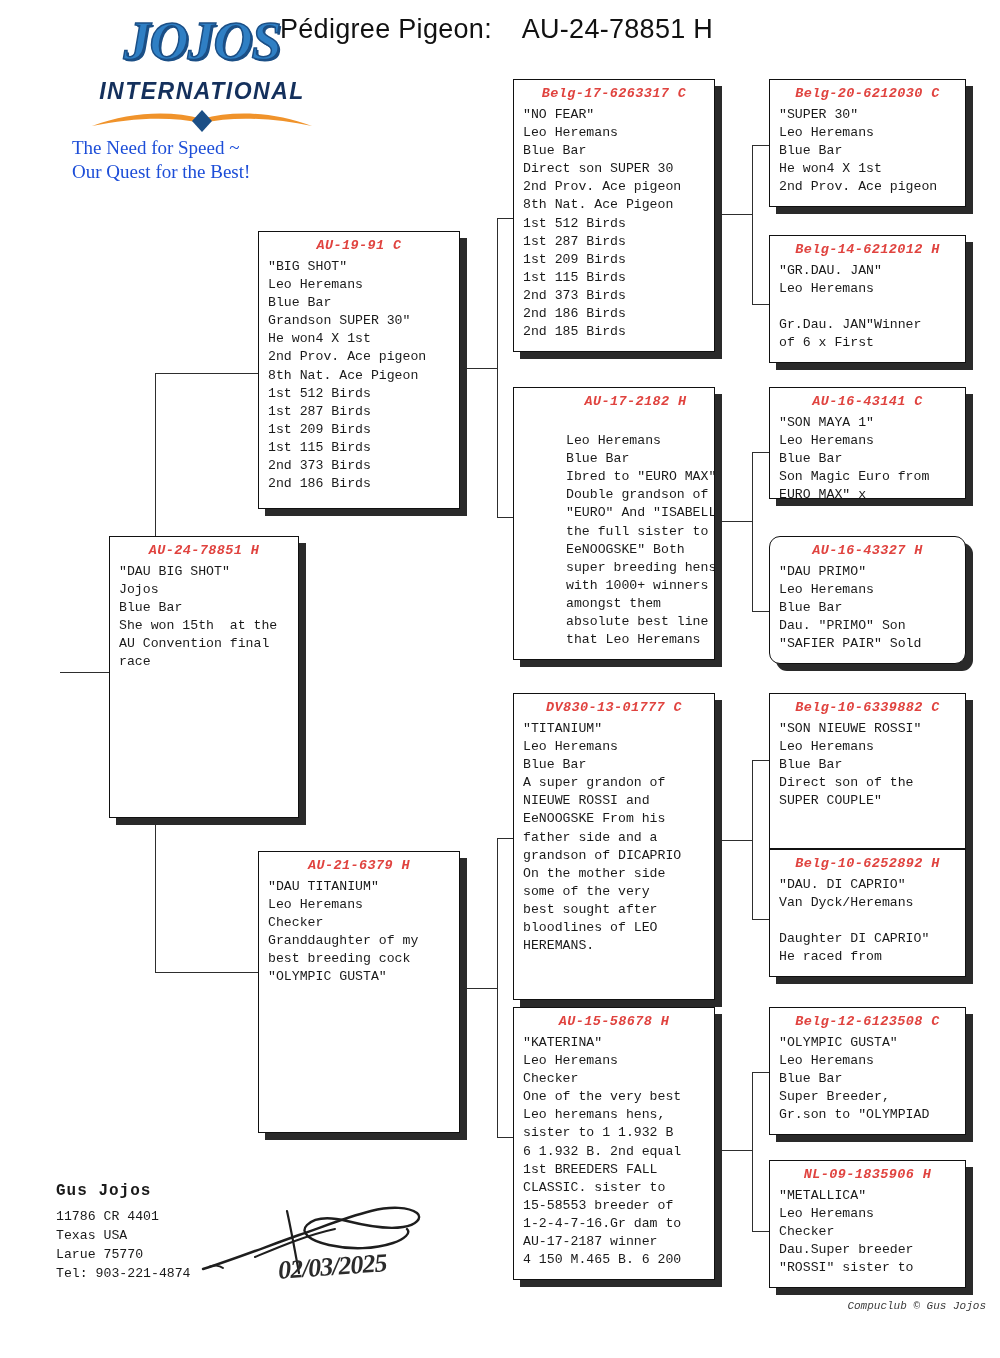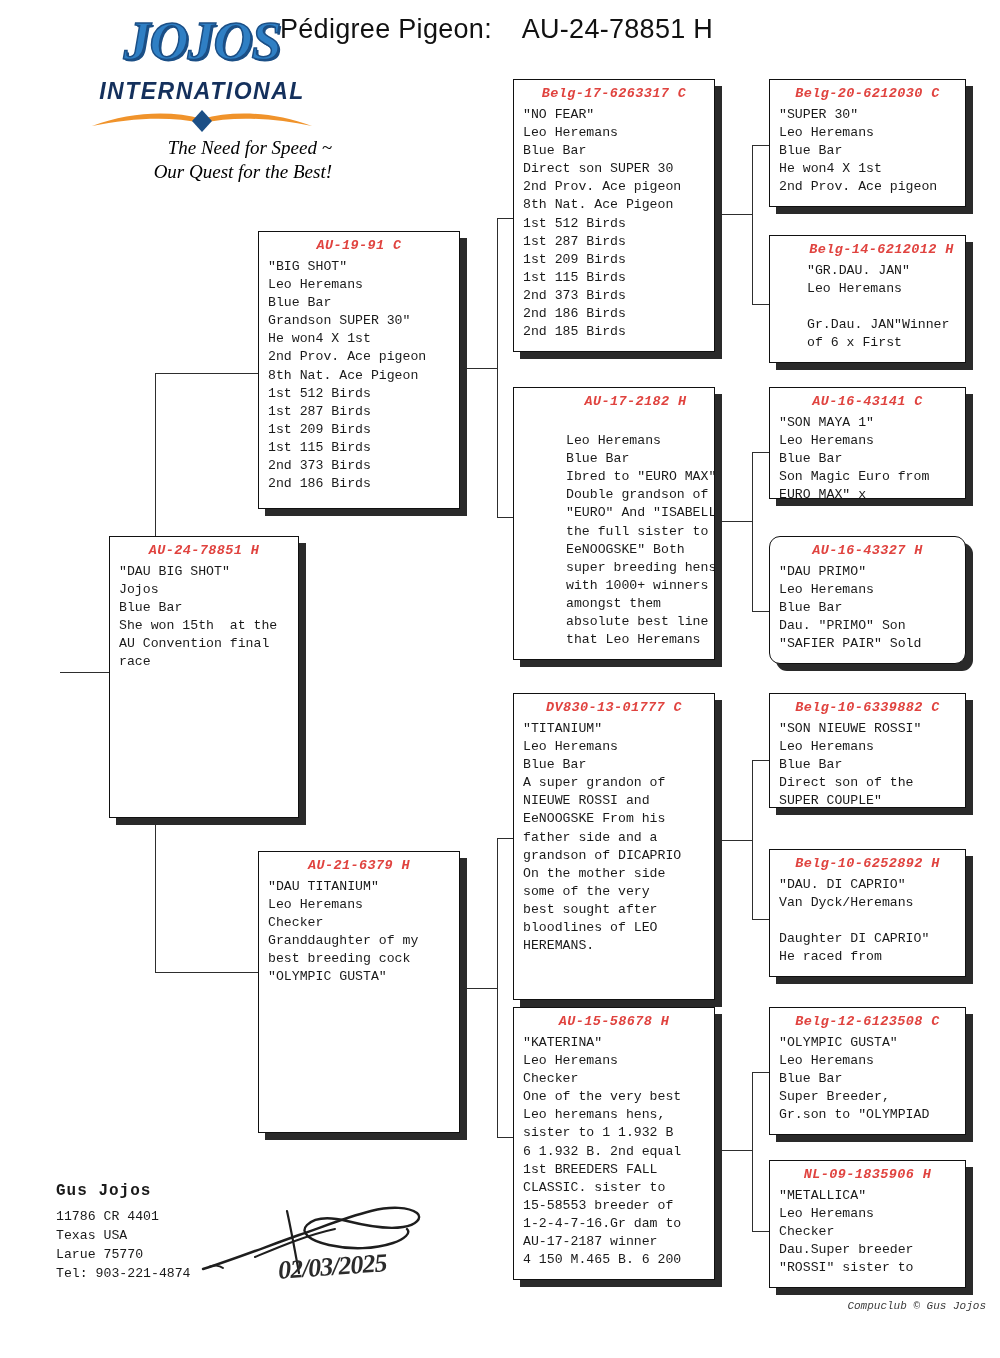--- a/index.html
+++ b/index.html
@@ -51,26 +51,25 @@
   }
   .logo-swoosh{
     position:absolute;
     left:18px; top:100px;
     width:224px; height:26px;
   }
   .logo-tag{
     position:absolute;
     left:0; top:128px;
     width:260px;
-    text-align:right;
+    text-align:left;
     font-family:"Liberation Serif", serif;
-    font-style:italic;
     font-size:19px;
     line-height:1.25;
-    color:#000000;
+    color:#1d4ed8;
   }
 
   #title{
     position:absolute;
     left:280px; top:14px;
     font-size:27px;
     color:#111;
     letter-spacing:0.3px;
     white-space:pre;
   }
@@ -248,36 +247,36 @@
   <div class="box" style="left:513px; top:1007px; width:202px; height:273px;">
     <span class="bid">AU-15-58678 H</span>
     <div class="lines"><div>"KATERINA"</div><div>Leo Heremans</div><div>Checker</div><div>One of the very best</div><div>Leo heremans hens,</div><div>sister to 1 1.932 B</div><div>6 1.932 B. 2nd equal</div><div>1st BREEDERS FALL</div><div>CLASSIC. sister to</div><div>15-58553 breeder of</div><div>1-2-4-7-16.Gr dam to</div><div>AU-17-2187 winner</div><div>4 150 M.465 B. 6 200</div></div>
   </div>
 
   <div class="box" style="left:769px; top:79px; width:197px; height:128px;">
     <span class="bid">Belg-20-6212030 C</span>
     <div class="lines"><div>"SUPER 30"</div><div>Leo Heremans</div><div>Blue Bar</div><div>He won4 X 1st</div><div>2nd Prov. Ace pigeon</div></div>
   </div>
 
-  <div class="box" style="left:769px; top:235px; width:197px; height:128px;padding-left:28px;">
+  <div class="box" style="left:769px; top:235px; width:197px; height:128px;">
     <span class="bid">Belg-14-6212012 H</span>
     <div class="lines"><div>"GR.DAU. JAN"</div><div>Leo Heremans</div><div class="blank">&nbsp;</div><div>Gr.Dau. JAN"Winner</div><div>of 6 x First</div></div>
   </div>
 
   <div class="box" style="left:769px; top:387px; width:197px; height:112px;">
     <span class="bid">AU-16-43141 C</span>
     <div class="lines"><div>"SON MAYA 1"</div><div>Leo Heremans</div><div>Blue Bar</div><div>Son Magic Euro from</div><div>EURO MAX" x</div></div>
   </div>
 
   <div class="box" style="left:769px; top:536px; width:197px; height:128px;border-radius:11px;">
     <span class="bid">AU-16-43327 H</span>
     <div class="lines"><div>"DAU PRIMO"</div><div>Leo Heremans</div><div>Blue Bar</div><div>Dau. "PRIMO" Son</div><div>"SAFIER PAIR" Sold</div></div>
   </div>
 
-  <div class="box" style="left:769px; top:693px; width:197px; height:115px;">
+  <div class="box" style="left:769px; top:693px; width:197px; height:156px;">
     <span class="bid">Belg-10-6339882 C</span>
     <div class="lines"><div>"SON NIEUWE ROSSI"</div><div>Leo Heremans</div><div>Blue Bar</div><div>Direct son of the</div><div>SUPER COUPLE"</div></div>
   </div>
 
   <div class="box" style="left:769px; top:849px; width:197px; height:128px;">
     <span class="bid">Belg-10-6252892 H</span>
     <div class="lines"><div>"DAU. DI CAPRIO"</div><div>Van Dyck/Heremans</div><div class="blank">&nbsp;</div><div>Daughter DI CAPRIO"</div><div>He raced from</div></div>
   </div>
 
   <div class="box" style="left:769px; top:1007px; width:197px; height:128px;">

